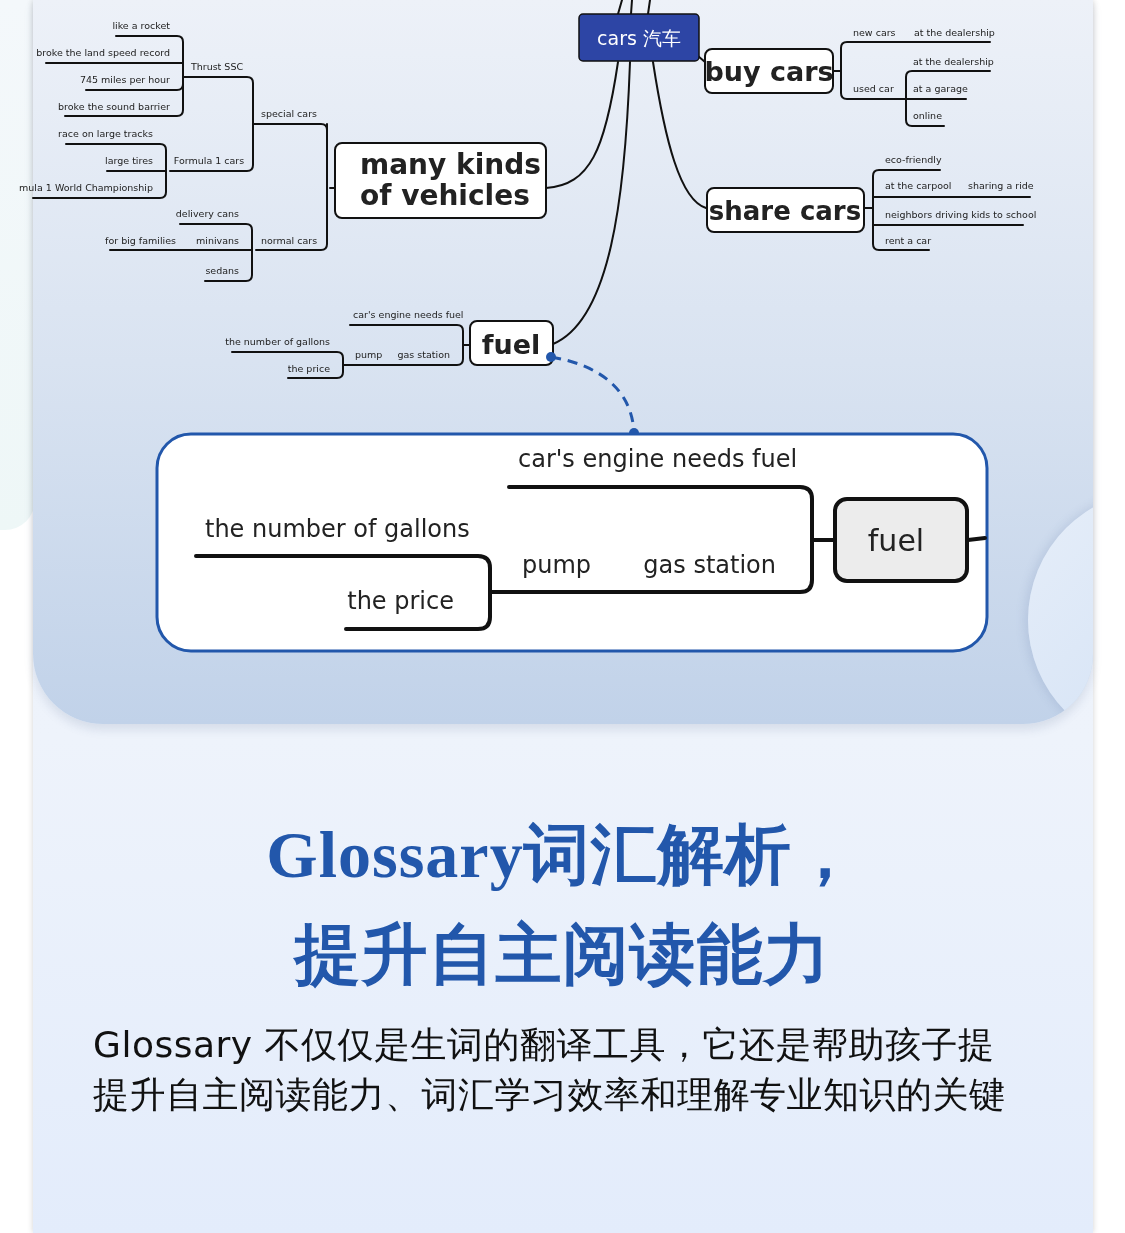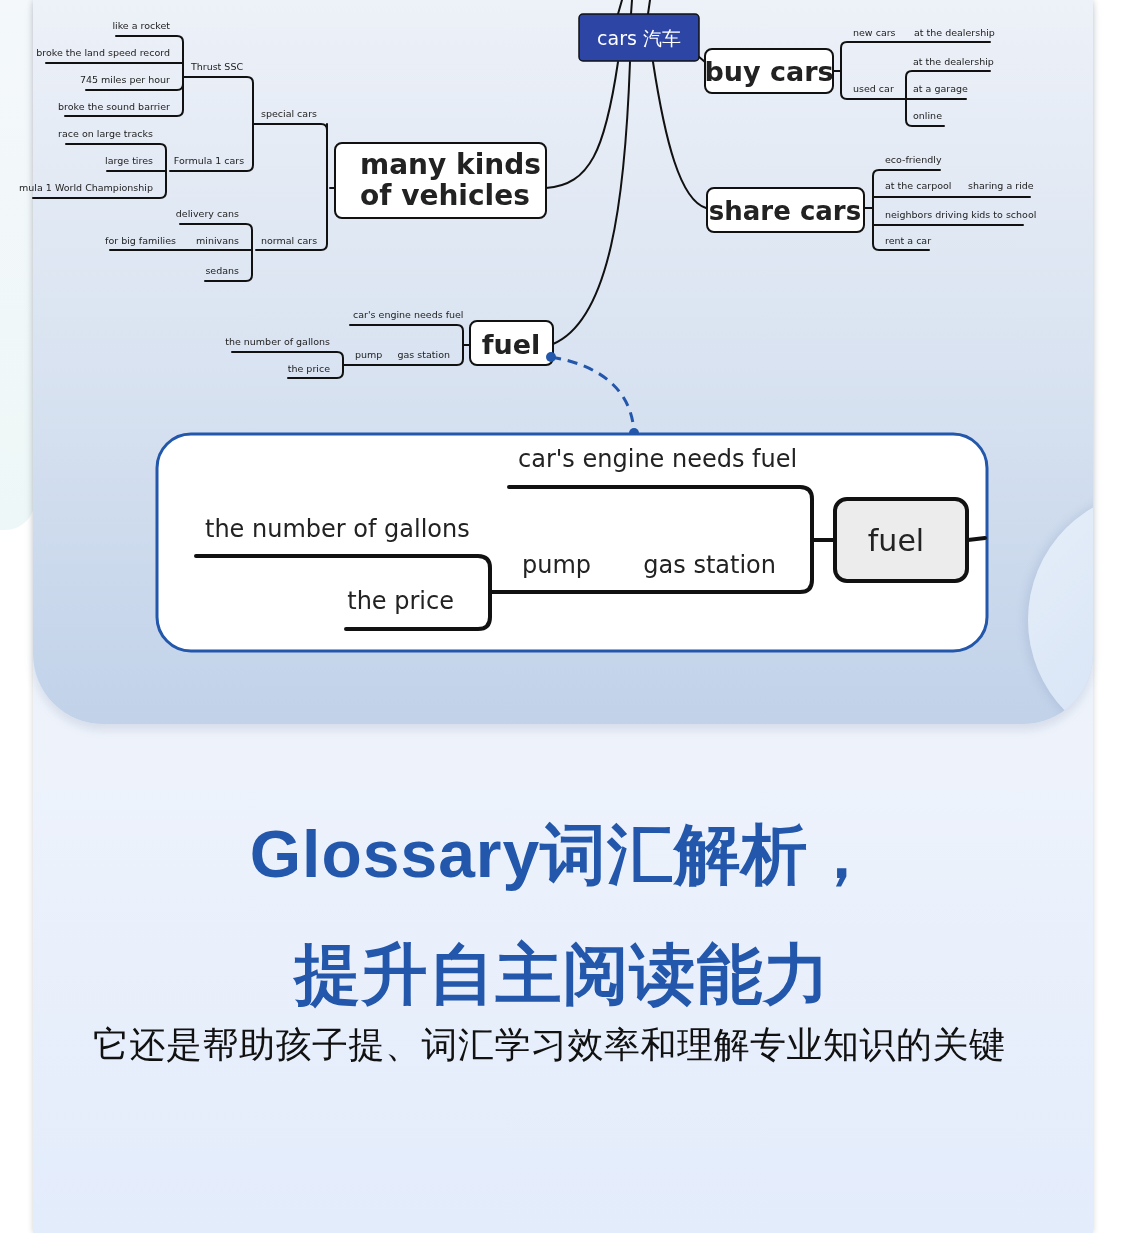--- a/index.html
+++ b/index.html
@@ -3,21 +3,21 @@
 <meta charset="utf-8">
 <style>
   html,body{margin:0;padding:0;}
   body{width:1125px;height:1233px;position:relative;overflow:hidden;background:#ffffff;font-family:"DejaVu Sans",sans-serif;}
   .left-deco{position:absolute;left:-40px;top:0;width:75px;height:530px;background:linear-gradient(180deg,#f4f8fb,#eef7f7);border-radius:0 0 30px 0;}
   .page{position:absolute;left:33px;top:0;width:1060px;height:1233px;background:linear-gradient(180deg,#eaf0f8 0%,#eef3fb 60%,#e3ecfb 100%);box-shadow:0 0 6px rgba(0,0,0,0.18);}
   .card{position:absolute;left:33px;top:0;width:1060px;height:724px;border-radius:0 0 70px 70px;background:linear-gradient(180deg,#edf1f8 0%,#d9e3f1 50%,#c1d2e9 100%);box-shadow:0 6px 10px rgba(80,100,140,0.15);overflow:hidden;}
   .bubble{position:absolute;left:995px;top:490px;width:260px;height:260px;border-radius:50%;background:linear-gradient(135deg,#e6eef9,#cfdff4);box-shadow:-4px 0 8px rgba(120,140,180,0.2);}
   svg.mm{position:absolute;left:0;top:0;}
   .t{font-family:"DejaVu Sans",sans-serif;fill:#222;}
-  .headline{position:absolute;left:0;width:1125px;text-align:center;color:#2257ab;font-family:Liberation Sans, sans-serif;font-weight:bold;font-size:66px;letter-spacing:1px;}
+  .headline{position:absolute;left:0;width:1125px;text-align:center;color:#2257ab;font-family:Liberation Serif, serif;font-weight:bold;font-size:66px;letter-spacing:1px;}
   .desc{position:absolute;left:93px;top:1020px;width:960px;font-family:"DejaVu Sans",sans-serif;font-size:36px;line-height:50px;color:#111;letter-spacing:0.5px;}
 </style>
 </head>
 <body>
 
 <div class="left-deco"></div>
 <div class="page"></div>
 <div class="card">
   <div class="bubble"></div>
 </div>
@@ -131,17 +131,18 @@
     <text class="t" x="518" y="467">car's engine needs fuel</text>
     <text class="t" x="205" y="537">the number of gallons</text>
     <text class="t" x="522" y="573">pump</text>
     <text class="t" x="776" y="573" text-anchor="end">gas station</text>
     <text class="t" x="454" y="609" text-anchor="end">the price</text>
     <text class="t" x="896" y="551" text-anchor="middle" font-size="30">fuel</text>
   </g>
 </svg>
 
 <div class="headline" style="top:810px;">Glossary词汇解析，</div>
-<div class="headline" style="top:930px;">提升自主阅读能力</div>
+<div class="headline" style="top:910px;">提升自主阅读能力</div>
 
 <div class="desc">
-  <div>它还是帮助孩子提、词汇学习效率和理解专业知识的关键</div>
+  <div>Glossary 不仅仅是生词的翻译工具，它还是帮助孩子提</div>
+  <div>提升自主阅读能力、词汇学习效率和理解专业知识的关键</div>
 </div>
 
 </body></html>

